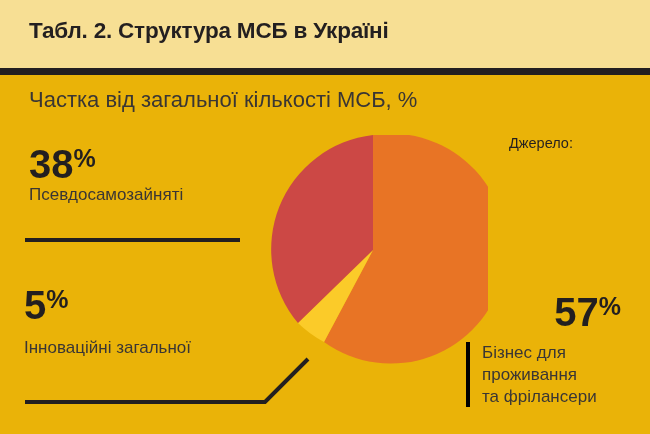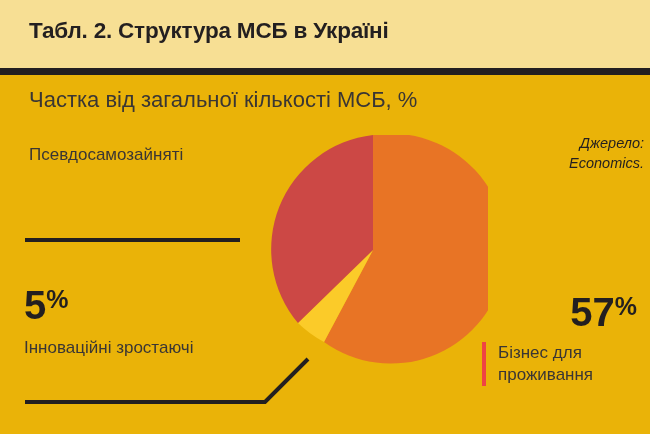--- a/index.html
+++ b/index.html
@@ -54,24 +54,22 @@
     color: #3A3634;
     white-space: nowrap;
   }
   
   #source-note {
     position: absolute;
     left: 509px;
     top: 133px;
     width: 135px;
     font-size: 14.5px;
-    font-style: italic;
     line-height: 1.38;
     color: #231F20;
-    text-align: right;
   }
   
   #pie-chart {
     position: absolute;
     left: 258px;
     top: 135px;
     width: 230px;
     height: 230px;
   }
   
@@ -110,79 +108,82 @@
   #leader-innov {
     position: absolute;
     left: 20px;
     top: 355px;
     width: 300px;
     height: 55px;
     pointer-events: none;
   }
   
   #callout-business {
-    left: 482px;
+    left: 466px;
     top: 292px;
     text-align: left;
   }
   #callout-business .callout-value {
     text-align: right;
     width: 155px;
   }
   #callout-business .callout-label {
     margin-top: 10px;
     padding-left: 12px;
-    border-left: 4px solid #ef4444;
+    border-left: 4px solid #000000;
   }
 </style>
 </head>
 <body>
 
 <div id="infographic">
 
   <div id="header-band"></div>
   <div id="header-title">Табл. 2. Структура МСБ в Україні</div>
   <div id="header-rule"></div>
 
   <div id="subtitle">Частка від загальної кількості МСБ, %</div>
 
   <div id="source-note">
     <div>Джерело:</div>
-    <div>Economics.</div>
   </div>
 
   <svg id="pie-chart" viewBox="0 0 230 230">
 
     <path d="M 115 115 L 115 0 A 115 115 0 1 1 66.02 207.06 Z" fill="#E87425"></path>
 
     <path d="M 115 115 L 66.02 207.06 A 115 115 0 0 1 39.96 188.02 Z" fill="#FBCB29"></path>
 
     <path d="M 115 115 L 39.96 188.02 A 115 115 0 0 1 115 0 Z" fill="#CC4845"></path>
   </svg>
 
   <div class="callout" id="callout-pseudo">
+    <div class="callout-value">
+      <span>38</span><span class="pct">%</span>
+    </div>
     <div class="callout-label">Псевдосамозайняті</div>
   </div>
   <div id="rule-pseudo"></div>
 
   <div class="callout" id="callout-innov">
     <div class="callout-value">
       <span>5</span><span class="pct">%</span>
     </div>
     <div class="callout-label">
-      <div>Інноваційні зростаючі</div>
+      <div>Інноваційні загальної</div>
     </div>
   </div>
   <svg id="leader-innov" viewBox="0 0 300 55">
     <path d="M 5 47 L 245 47 L 288 4" fill="none" stroke="#231F20" stroke-width="4"></path>
   </svg>
 
   <div class="callout" id="callout-business">
     <div class="callout-value">
       <span>57</span><span class="pct">%</span>
     </div>
     <div class="callout-label">
       <div>Бізнес для</div>
       <div>проживання</div>
+      <div>та фрілансери</div>
     </div>
   </div>
 
 </div>
 
 </body></html>

